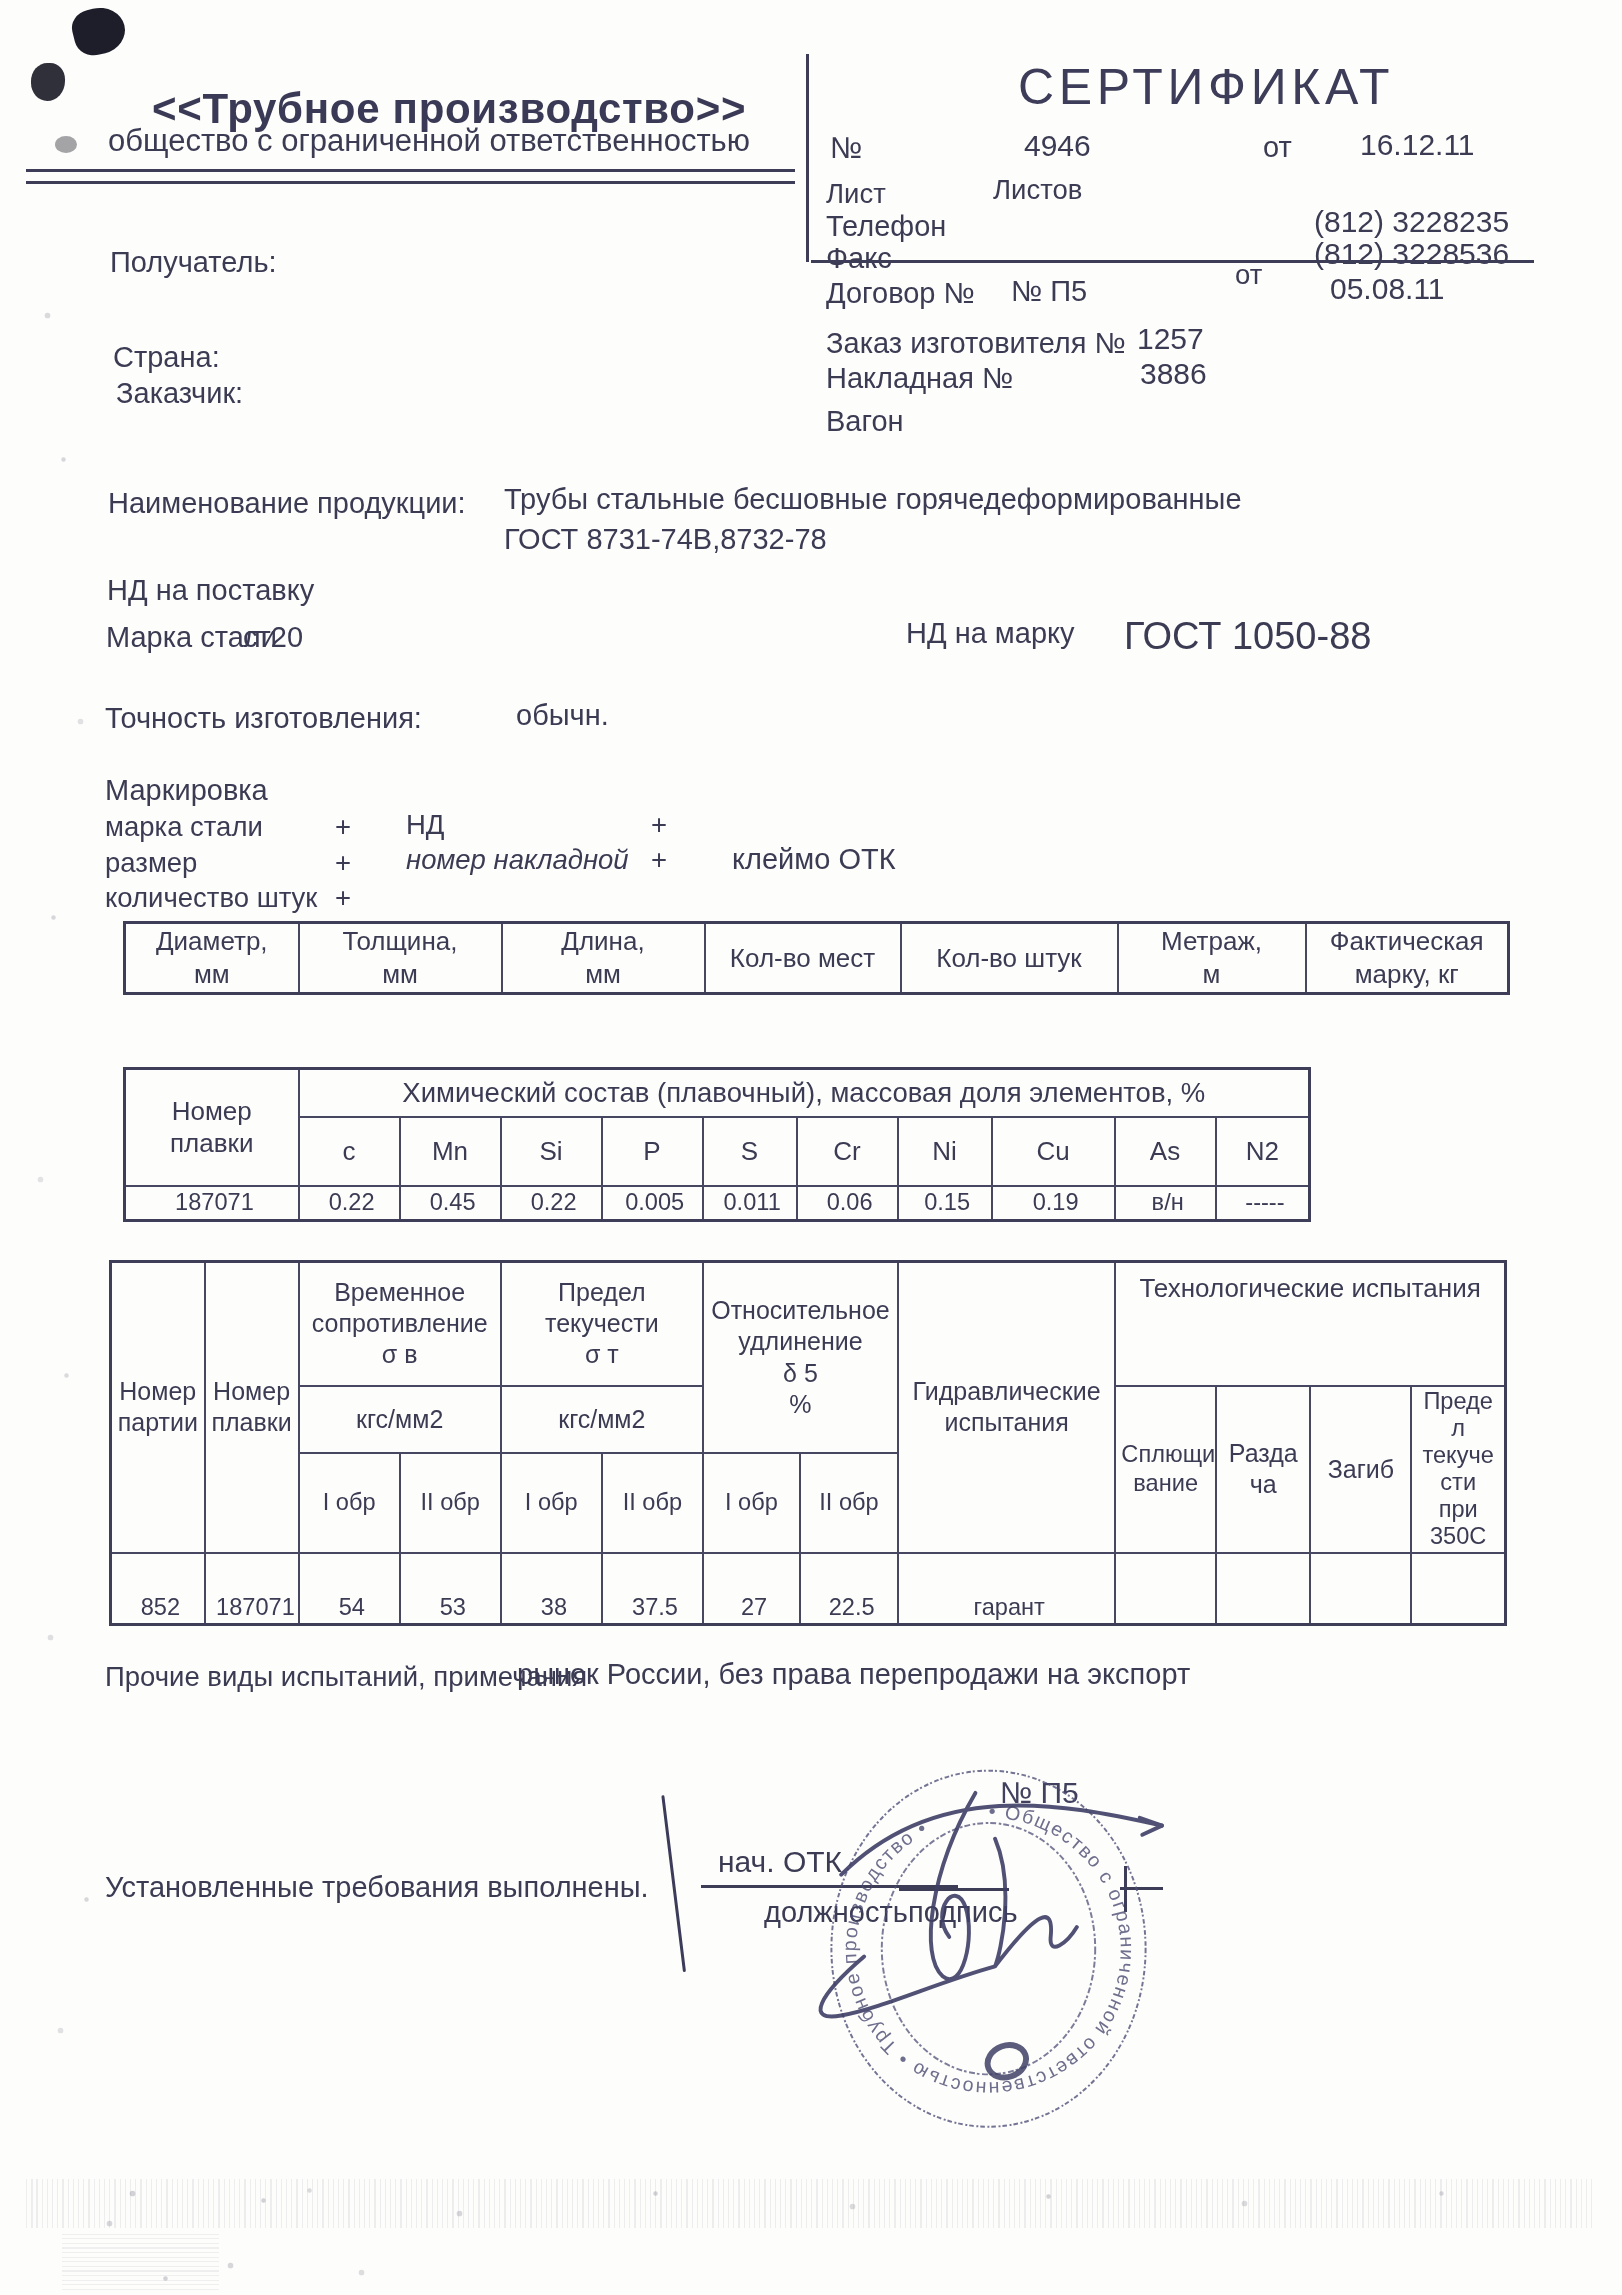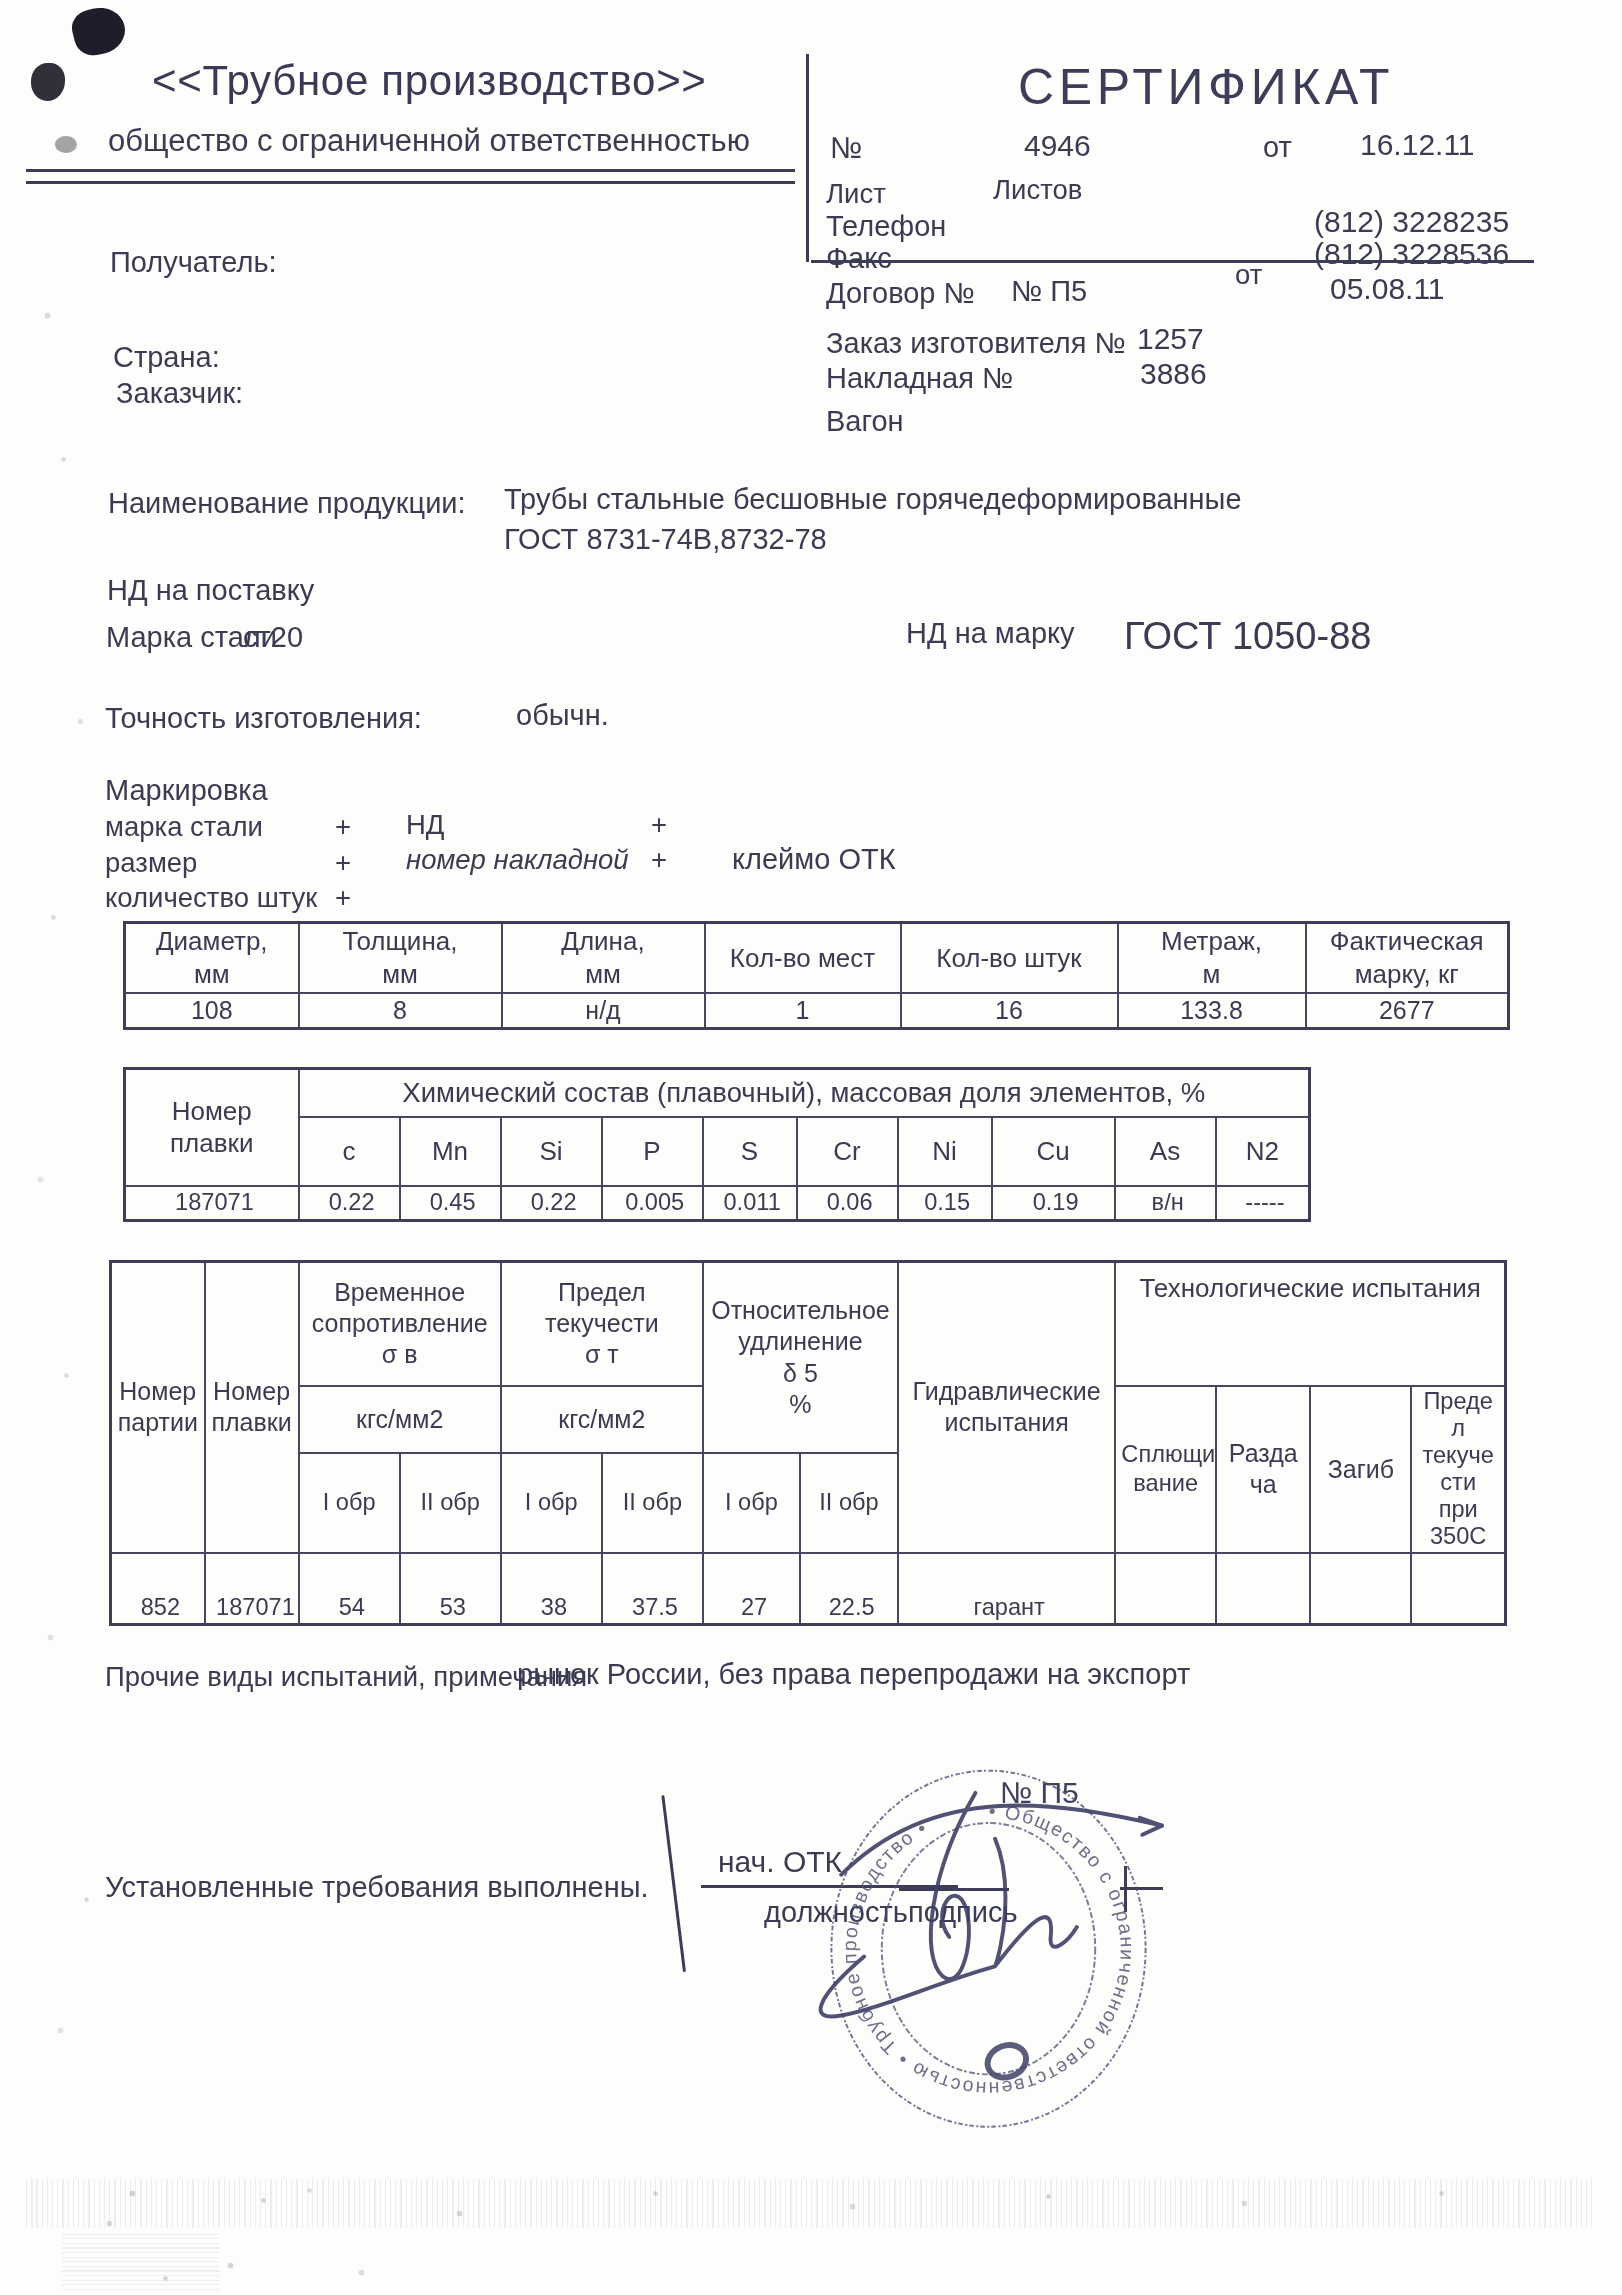--- a/index.html
+++ b/index.html
@@ -5,21 +5,21 @@
   html,body{margin:0;padding:0;}
   body{
     width:1623px;height:2295px;position:relative;overflow:hidden;
     background:#fdfdfb;
     font-family:"Liberation Sans",sans-serif;
     color:#3b3b54;
   }
   .page{position:absolute;inset:0;filter:blur(0.3px);}
   .abs{position:absolute;white-space:pre-line;line-height:1.18;}
   .it{font-style:italic;}
-  .b{font-weight:normal;}
+  .b{font-weight:bold;margin-top:28px;}
   .rule{position:absolute;background:#3d3d58;}
   table{border-collapse:collapse;table-layout:fixed;position:absolute;color:#3b3b54;background:transparent;}
   td{border:2px solid #474762;text-align:center;vertical-align:middle;white-space:pre-line;padding:1.3px 5.2px;font-size:26px;line-height:1.25;}
   table{border:3.3px solid #3e3e58;}
   td.l{text-align:center;padding-left:10.5px;}
   .noise-band{position:absolute;opacity:.75;}
   .speck{position:absolute;width:2.6px;height:2.6px;border-radius:50%;background:transparent;
     box-shadow:
       46px 314px 0 1.3px rgba(80,80,105,.20), 62px 458px 0 0.7px rgba(80,80,105,.22),
       79px 720px 0 1.3px rgba(80,80,105,.16), 52px 916px 0 0.7px rgba(80,80,105,.22),
@@ -126,29 +126,20 @@
 мм</td>
       <td>Длина,
 мм</td>
       <td>Кол-во мест</td>
       <td>Кол-во штук</td>
       <td>Метраж,
 м</td>
       <td>Фактическая
 марку, кг</td>
     </tr>
-    <tr style="height:27.5px;">
-      <td style="font-size:25px;">108</td>
-      <td style="font-size:25px;">8</td>
-      <td style="font-size:25px;">н/д</td>
-      <td style="font-size:25px;">1</td>
-      <td style="font-size:25px;">16</td>
-      <td style="font-size:25px;">133.8</td>
-      <td style="font-size:25px;">2677</td>
-    </tr>
   </tbody>
     </table>
 
   <table style="left:123px;top:1067px;width:1188px;">
     <colgroup>
       <col style="width:174px">
       <col style="width:101px">
         <col style="width:101px">
         <col style="width:101px">
         <col style="width:101px">

